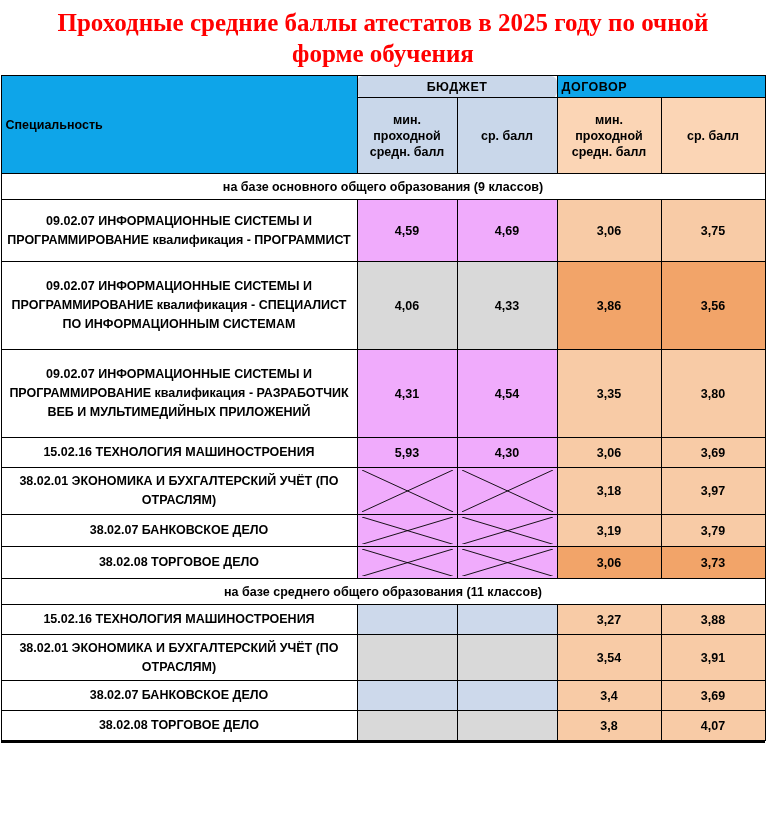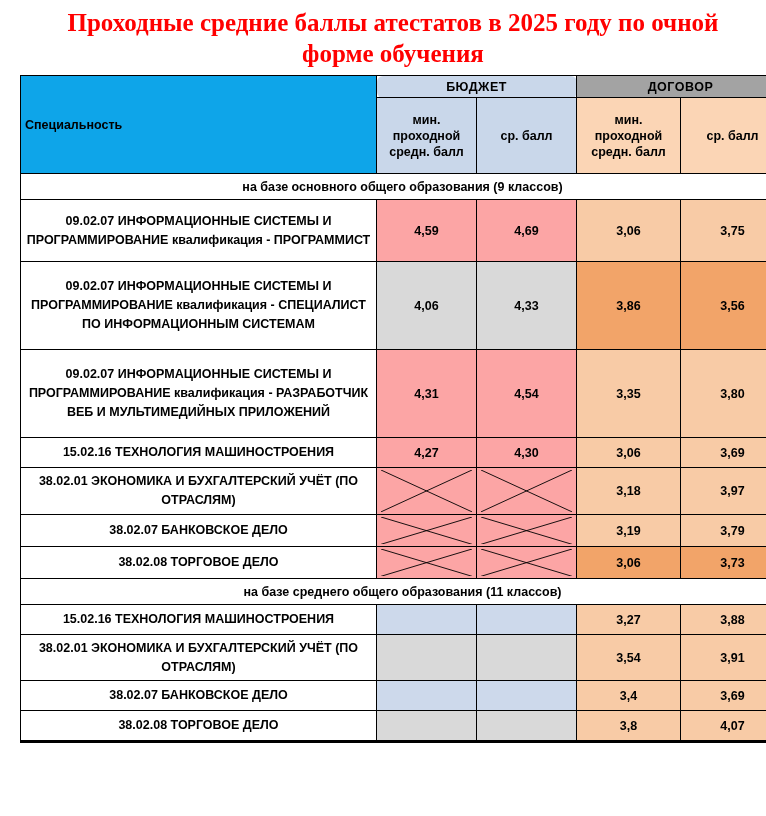--- a/index.html
+++ b/index.html
@@ -12,21 +12,20 @@
     height: 816px;
     font-family: "Liberation Sans", sans-serif;
     color: #000000;
     overflow: hidden;
   }
   .page {
     width: 766px;
     height: 816px;
     position: relative;
     box-sizing: border-box;
-    padding-left: 20px;
   }
   .title {
     color: #FF0000;
     font-family: "Liberation Serif", serif;
     font-weight: bold;
     font-size: 25px;
     line-height: 31px;
     text-align: center;
     padding: 7px 20px 6px 20px;
     margin: 0;
@@ -53,22 +52,22 @@
 
   .hdr-budget {
     background: #C9D7EA;
     text-align: center;
     font-size: 13.5px;
     letter-spacing: 0.5px;
     height: 22px;
     border-radius: 6px;
   }
   .hdr-dogovor {
-    background: #a3a3a3;
-    text-align: center;
+    background: #0ea5e9;
+    text-align: left;
     font-size: 13.5px;
     letter-spacing: 0.5px;
     height: 22px;
   }
   .hdr-spec {
     text-align: left;
     background: #0ea5e9;
     font-size: 13.5px;
   }
   .sub-budget {
@@ -98,21 +97,21 @@
     text-align: center;
     font-size: 12.5px;
     line-height: 19px;
     padding: 4px 6px;
   }
   .val {
     text-align: center;
     font-size: 13.5px;
     font-weight: bold;
   }
-  .bg-blue { background: #fca5a5; }
+  .bg-blue { background: #f0abfc; }
   .bg-grey { background: #D9D9D9; }
   .bg-orange { background: #F2A469; }
   .bg-lightorange { background: #F8CBA6; }
   .bg-paleblue { background: #CDD9EB; }
   .bg-palegrey { background: #D9D9D9; }
 
   .xbox {
     position: relative;
     padding: 0;
   }
@@ -183,21 +182,21 @@
       <tr class="r-tall3">
         <td class="spec-cell">09.02.07 ИНФОРМАЦИОННЫЕ СИСТЕМЫ И ПРОГРАММИРОВАНИЕ квалификация - РАЗРАБОТЧИК ВЕБ И МУЛЬТИМЕДИЙНЫХ ПРИЛОЖЕНИЙ</td>
         <td class="val bg-blue">4,31</td>
         <td class="val bg-blue">4,54</td>
         <td class="val bg-lightorange">3,35</td>
         <td class="val bg-lightorange">3,80</td>
       </tr>
 
       <tr class="r-med">
         <td class="spec-cell">15.02.16 ТЕХНОЛОГИЯ МАШИНОСТРОЕНИЯ</td>
-        <td class="val bg-blue">4,27</td>
+        <td class="val bg-blue">5,93</td>
         <td class="val bg-blue">4,30</td>
         <td class="val bg-lightorange">3,06</td>
         <td class="val bg-lightorange">3,69</td>
       </tr>
 
       <tr class="r-two">
         <td class="spec-cell">38.02.01 ЭКОНОМИКА И БУХГАЛТЕРСКИЙ УЧЁТ  (ПО ОТРАСЛЯМ)</td>
         <td class="val bg-blue xbox">
           <svg viewBox="0 0 100 46" preserveAspectRatio="none">
             <line x1="0" y1="0" x2="100" y2="46" stroke="#000" stroke-width="1"></line>

